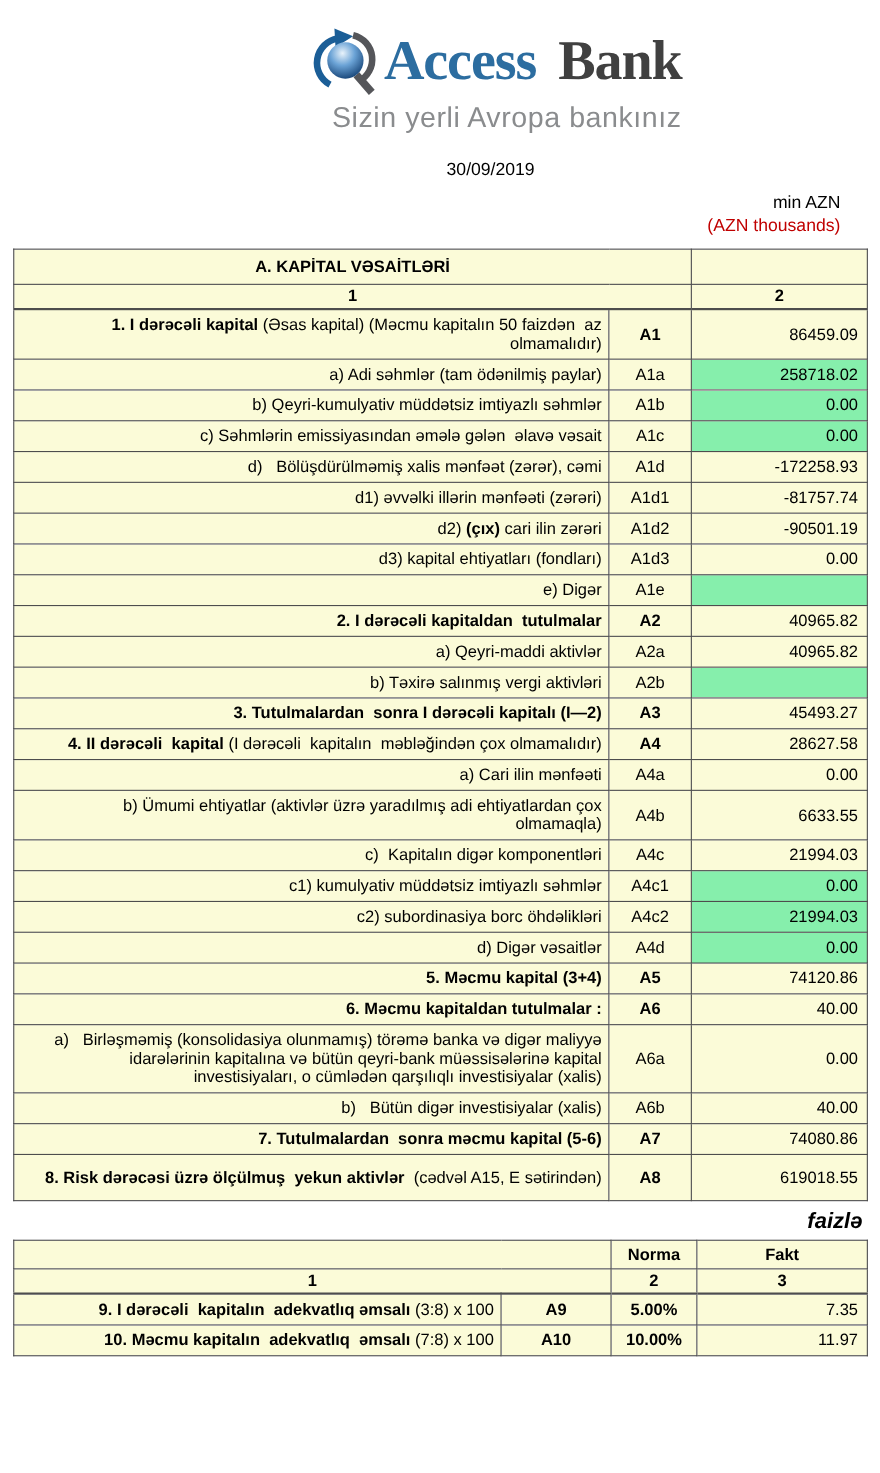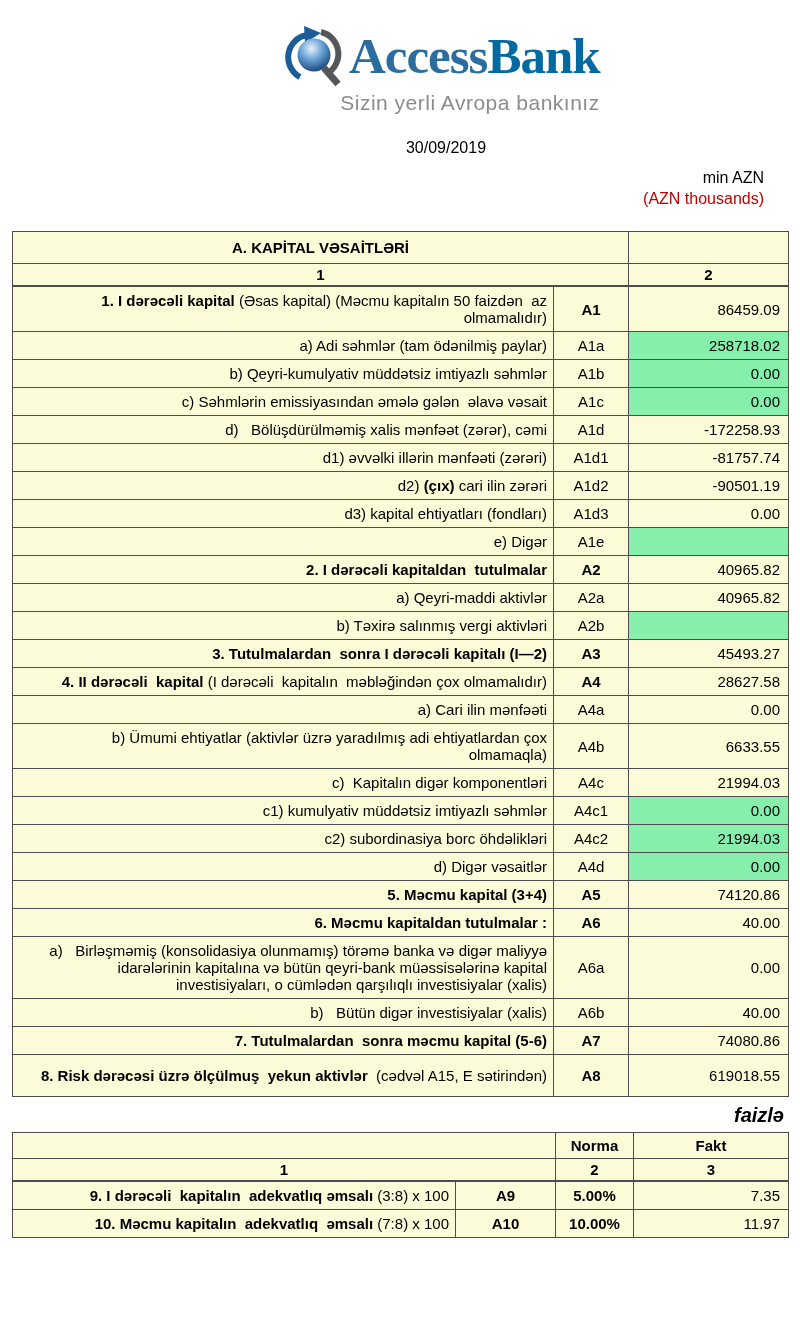--- a/index.html
+++ b/index.html
@@ -16,24 +16,24 @@
   
   .brand { padding-top: 24px; }
   .brand-inner { width: fit-content; margin-left: 283px; }
   .logo-row { display: flex; align-items: center; gap: 4px; }
   .logotype {
     font-family: "Liberation Serif", serif;
     font-size: 51px; font-weight: bold; letter-spacing: -1px;
     line-height: 1;
   }
   .logotype .access { color: #2C6DA0; }
-  .logotype .bank { color: #0369a1; }
+  .logotype .bank { color: #404040; margin-left: 20px; }
   .tagline {
     text-align: right;
-    font-size: 21px; color: #8A8C8E;
+    font-size: 26px; color: #8A8C8E;
     margin-top: 3px; letter-spacing: 0.5px;
   }
 
   .report-date {
     margin-top: 24px;
     text-align: center;
     padding-left: 92px;
     font-size: 16px;
   }
 
@@ -41,21 +41,21 @@
   .units-min { font-size: 16px; color: #000; }
   .units-red { font-size: 16px; color: #C00000; }
 
   
   table {
     border-collapse: collapse;
     table-layout: fixed;
     width: 776px;
     margin-left: 12px;
   }
-  .capital-table { margin-top: 22px; }
+  .capital-table { margin-top: 10px; }
   td {
     border: 1px solid #4D4D4D;
     background: #FBFBD8;
     font-size: 15px;
     padding: 5px 6px;
     vertical-align: middle;
     overflow: hidden;
   }
   td.title-cell { text-align: center; font-weight: bold; padding: 7px 6px; }
   tr.colnums td {

